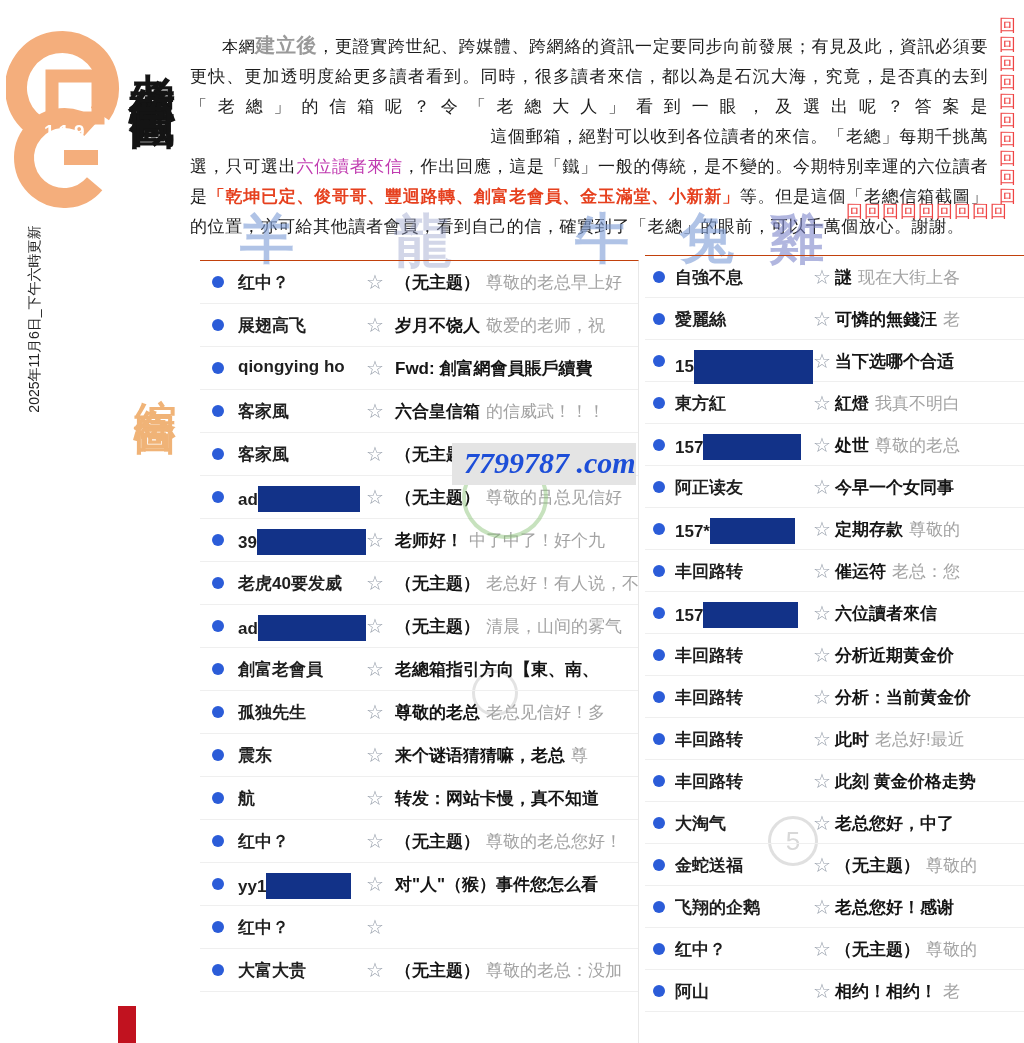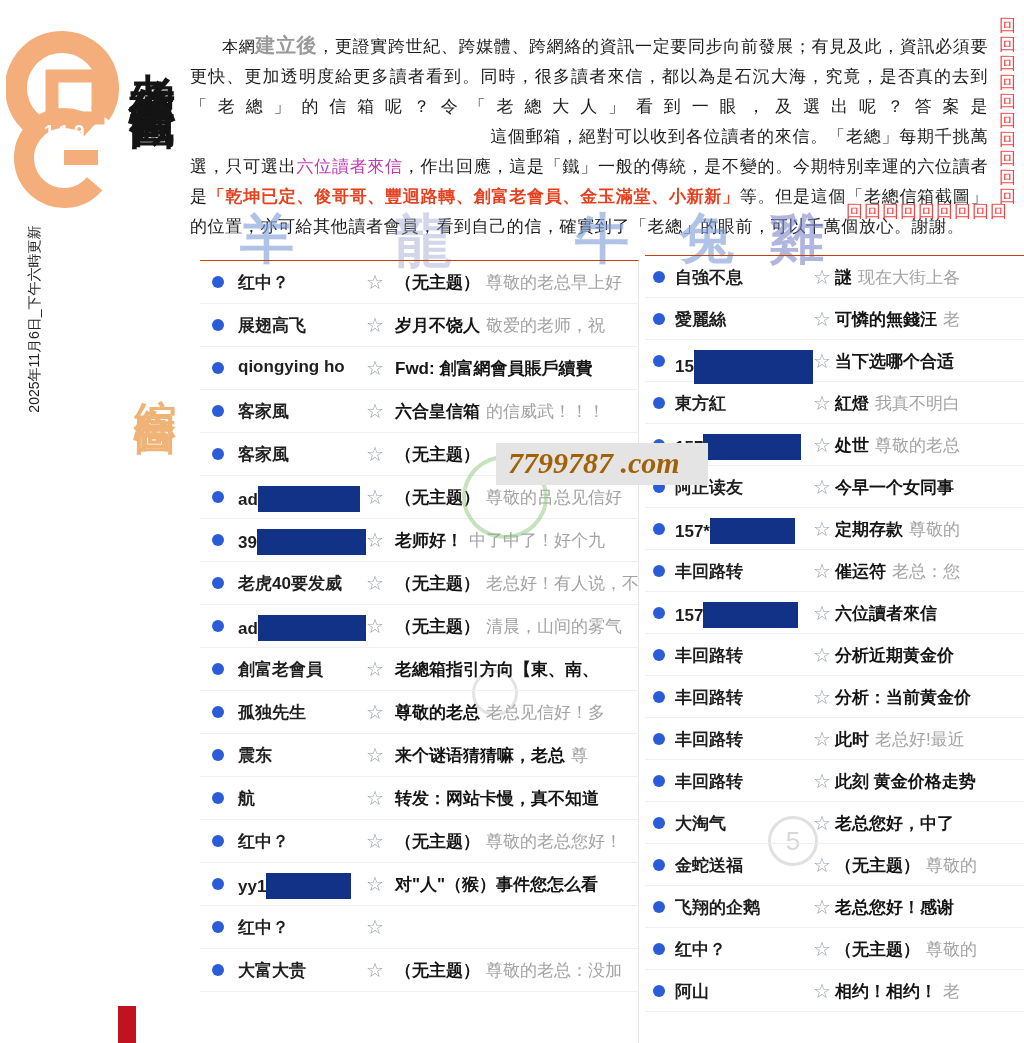--- a/index.html
+++ b/index.html
@@ -24,23 +24,23 @@
   .intro .red{color:#e6401e;font-weight:bold;}
   .intro .gap{display:inline-block;width:300px;height:1px;}
   
   .orn{position:absolute;color:#ef4444;font-size:17px;line-height:19px;letter-spacing:1px;}
   .orn.v{left:999px;top:16px;width:22px;word-break:break-all;}
   .orn.h{left:846px;top:202px;width:178px;white-space:nowrap;}
   .zodiac{position:absolute;top:203px;font-family:"DejaVu Serif","Liberation Serif",serif;
           font-weight:bold;font-size:54px;color:rgba(128,158,214,.62);}
   .zodiac.z0{left:240px;} .zodiac.z1{left:394px;color:rgba(148,158,200,.42);font-size:58px;}
   .zodiac.z2{left:575px;} .zodiac.z3{left:680px;} .zodiac.z4{left:770px;color:rgba(120,130,200,.58);}
-  .wm-box{position:absolute;left:452px;top:443px;background:#e4e4e4;padding:3px 28px 5px 12px;
+  .wm-box{position:absolute;left:452px;top:443px;background:#e4e4e4;padding:3px 0 5px 12px;
           font-family:"Liberation Serif","DejaVu Serif",serif;font-style:italic;font-weight:bold;
-          font-size:30px;color:#a16207;z-index:5;margin-left:44px;}
+          font-size:30px;color:#1d4ed8;z-index:5;}
   .ring-green{position:absolute;left:462px;top:455px;width:78px;height:76px;border:4px solid rgba(130,190,110,.45);
               border-radius:50%;z-index:1;}
   .ring-a{position:absolute;left:472px;top:670px;width:40px;height:40px;border:3px solid #e3e3e3;border-radius:50%;}
   .ring-b{position:absolute;left:768px;top:816px;width:44px;height:44px;border:3px solid #e0e0e0;border-radius:50%;
           color:#d8d8d8;font-size:26px;text-align:center;line-height:44px;}
   
   .maillist{position:absolute;overflow:hidden;border-top:1px solid #c2410c;}
   .maillist.left{left:200px;top:260px;width:438px;height:783px;border-right:1px solid #e8e8e8;}
   .maillist.right{left:645px;top:255px;width:379px;height:788px;}
   .mrow{position:relative;height:42px;border-bottom:1px solid #efefef;white-space:nowrap;}

